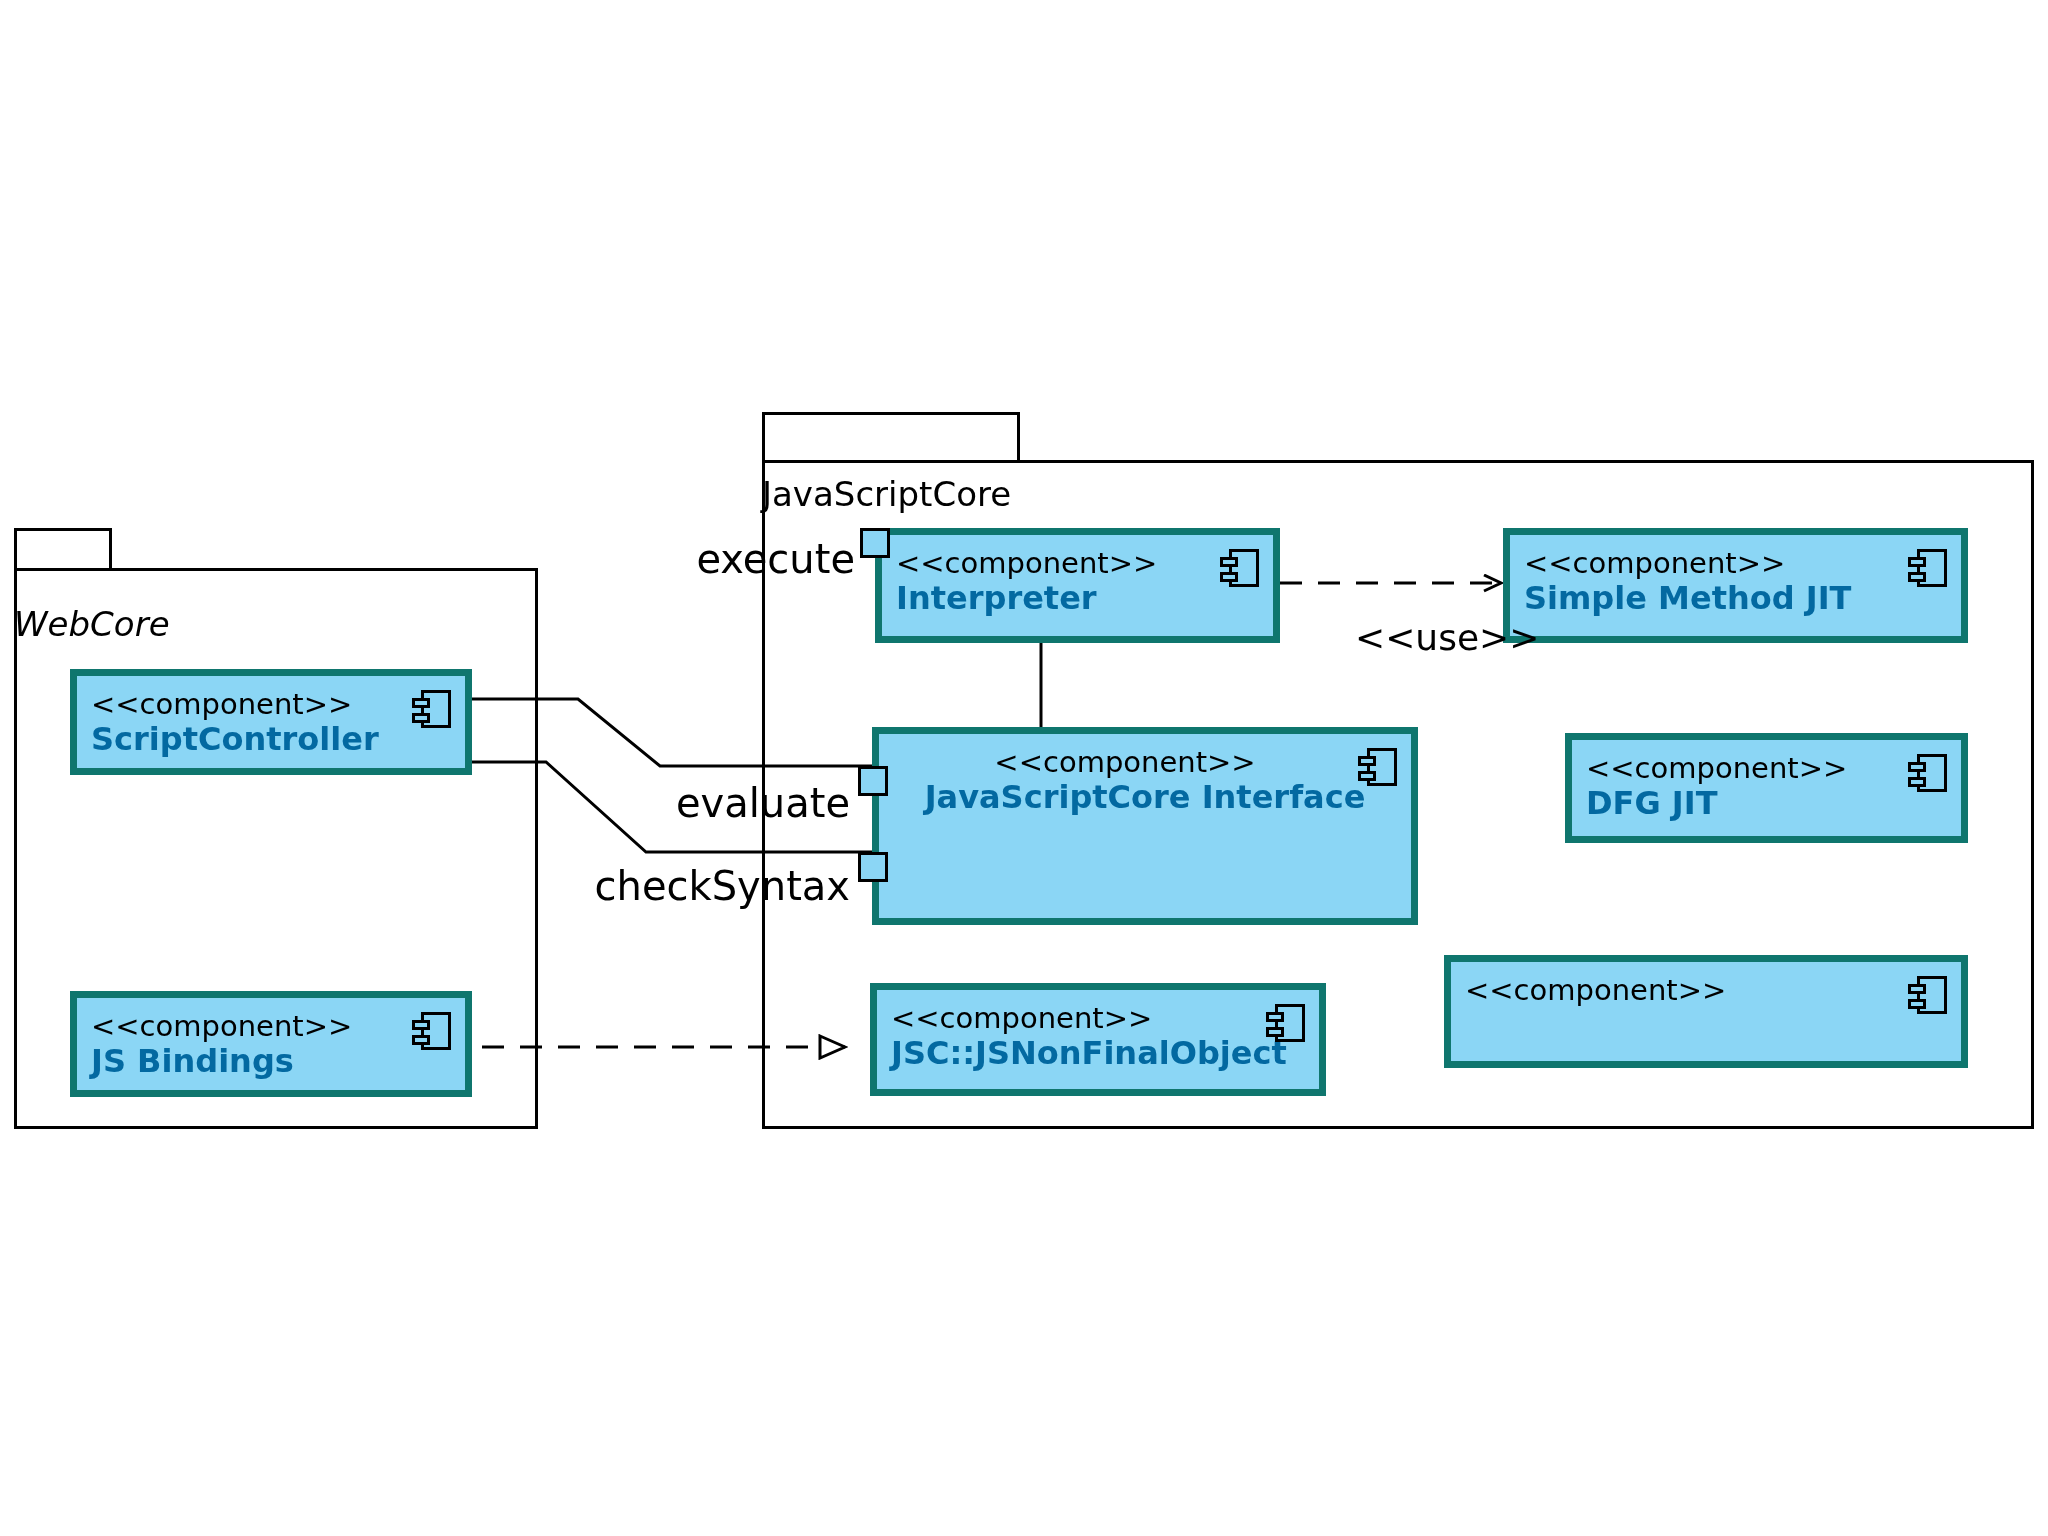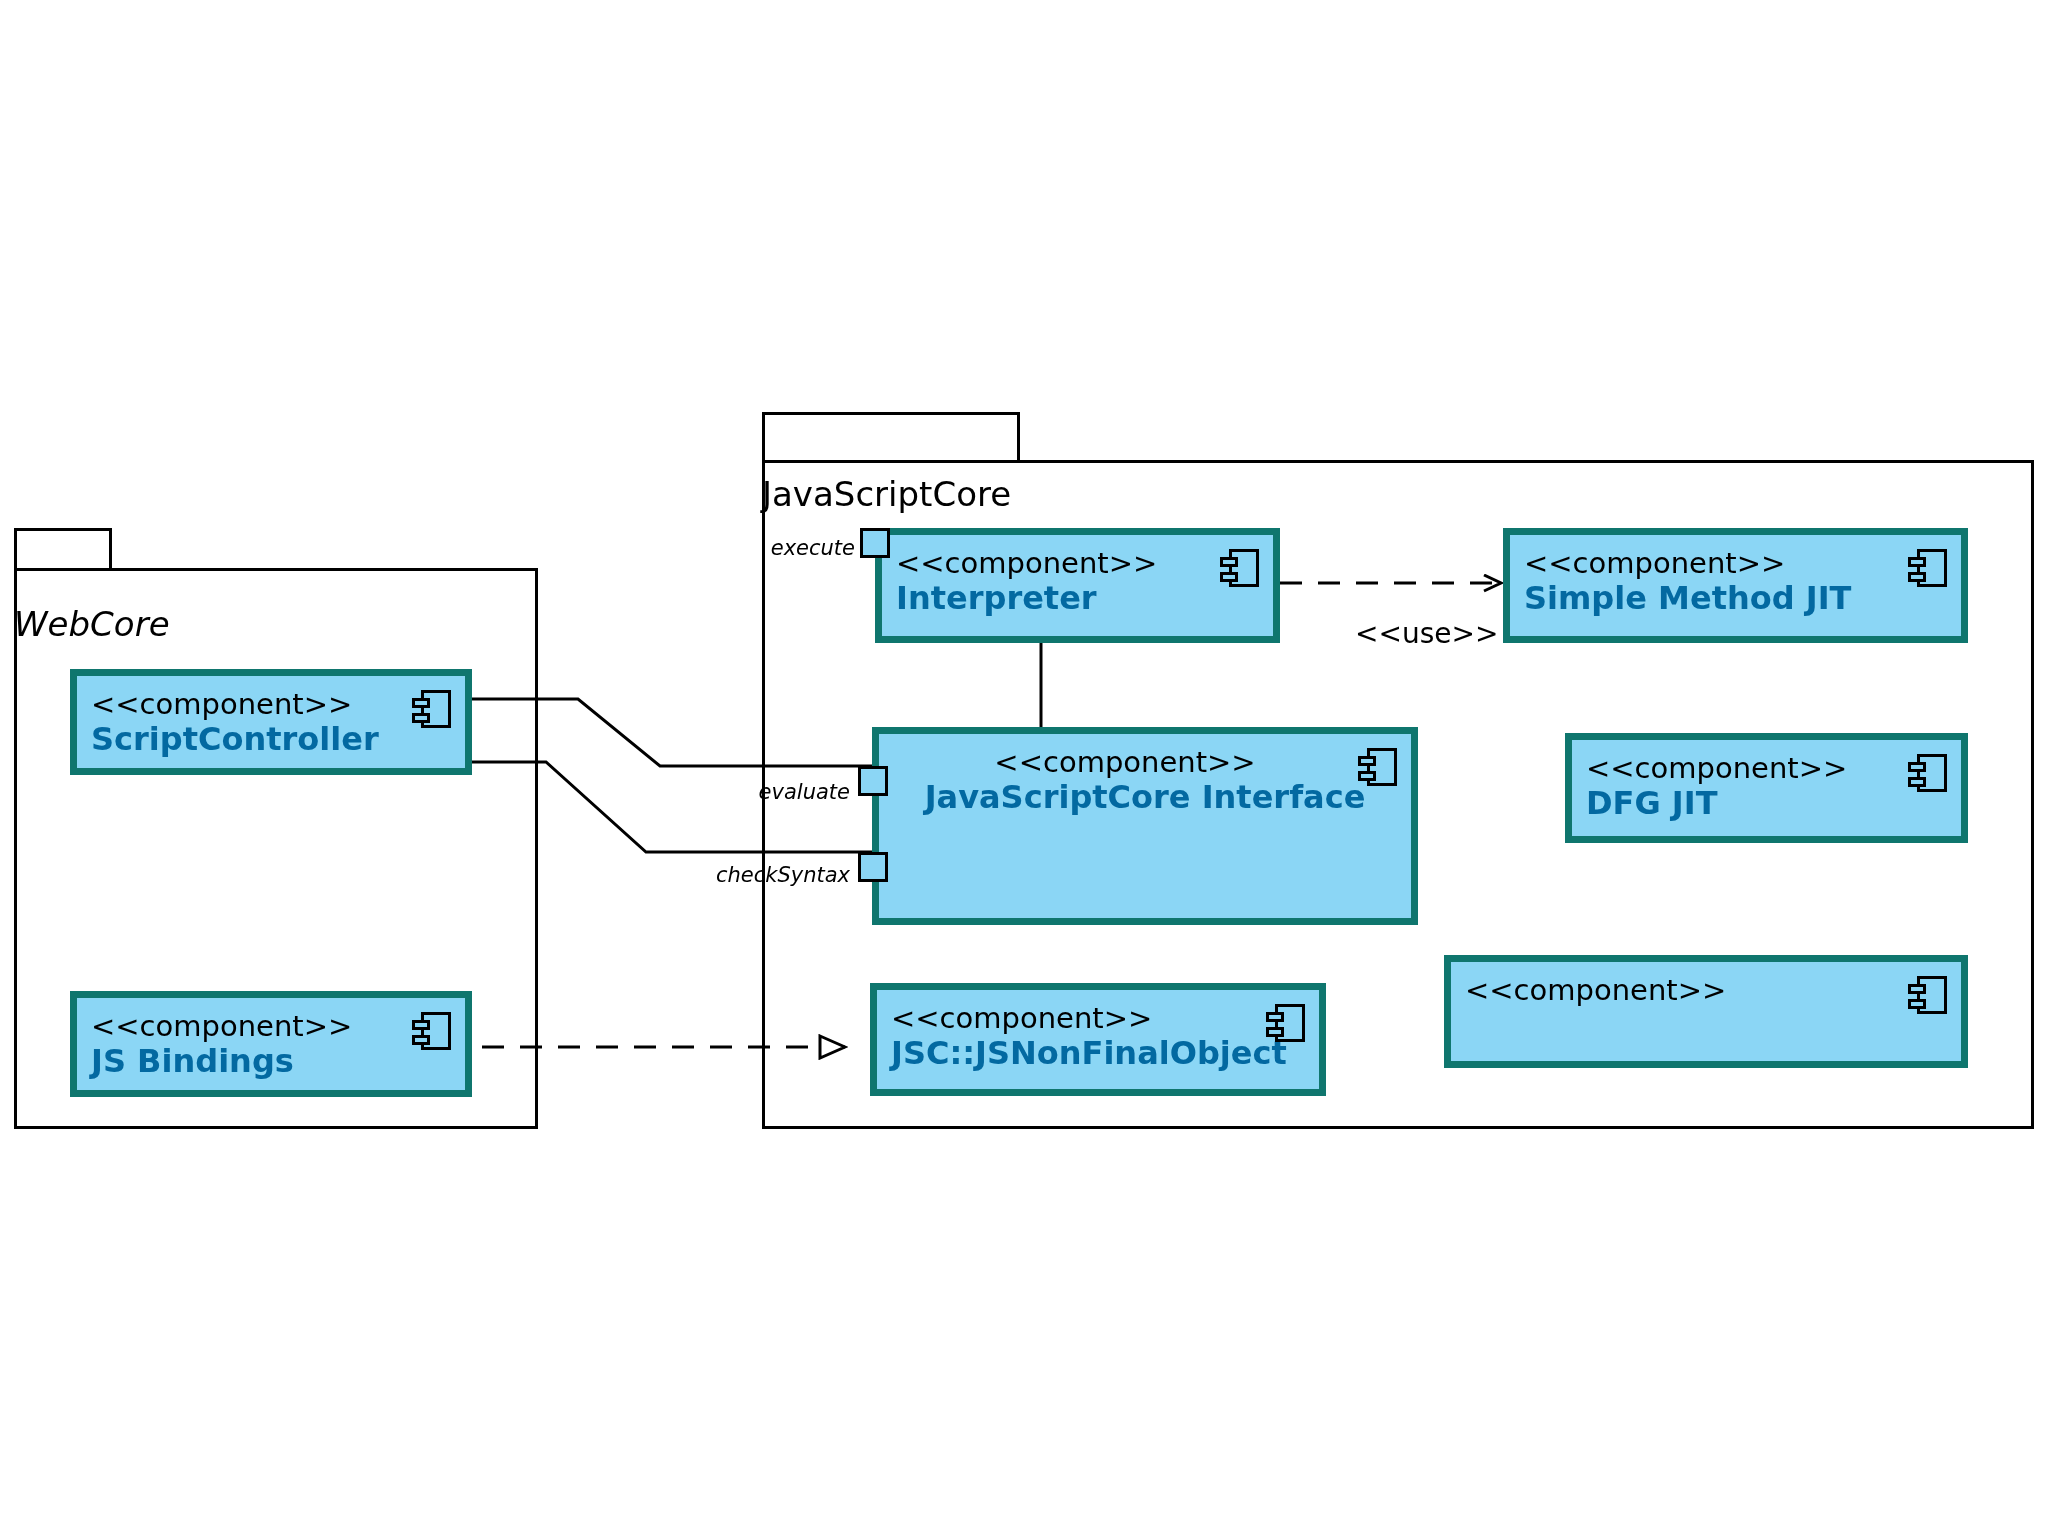--- a/index.html
+++ b/index.html
@@ -109,30 +109,29 @@
     position: absolute;
     box-sizing: border-box;
     width: 30px;
     height: 30px;
     border: 3px solid #000000;
     background: #8BD6F5;
   }
   
   .edge-label {
     position: absolute;
-    font-size: 21px;
+    font-size: 40px;
     font-weight: 400;
     color: #000000;
     white-space: nowrap;
     text-align: right;
-    font-style: italic;
   }
   .use-label {
     position: absolute;
-    font-size: 28px;
+    font-size: 36px;
     font-weight: 400;
     color: #000000;
     white-space: nowrap;
   }
 </style>
 </head>
 <body>
 
 <div id="canvas">
 

